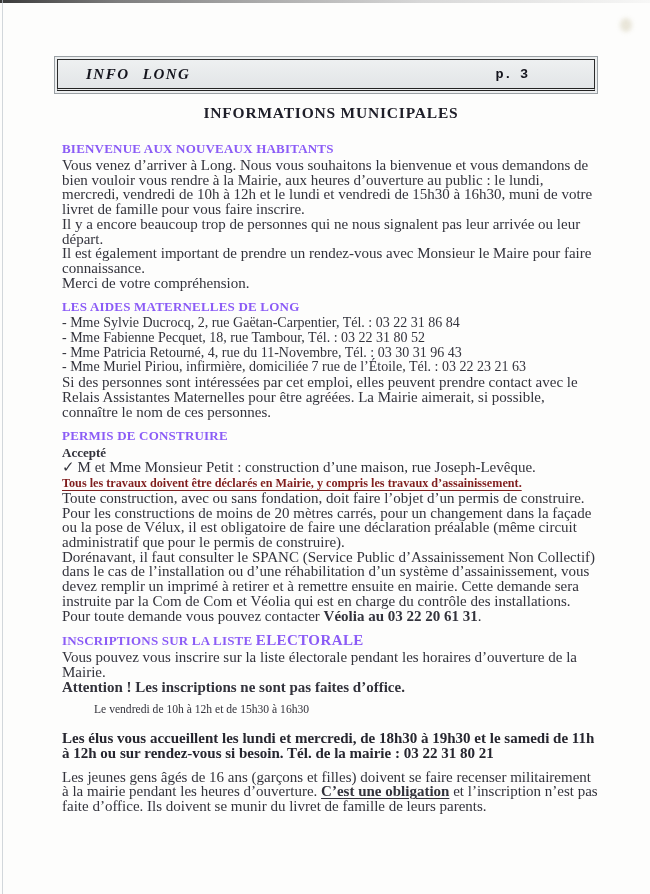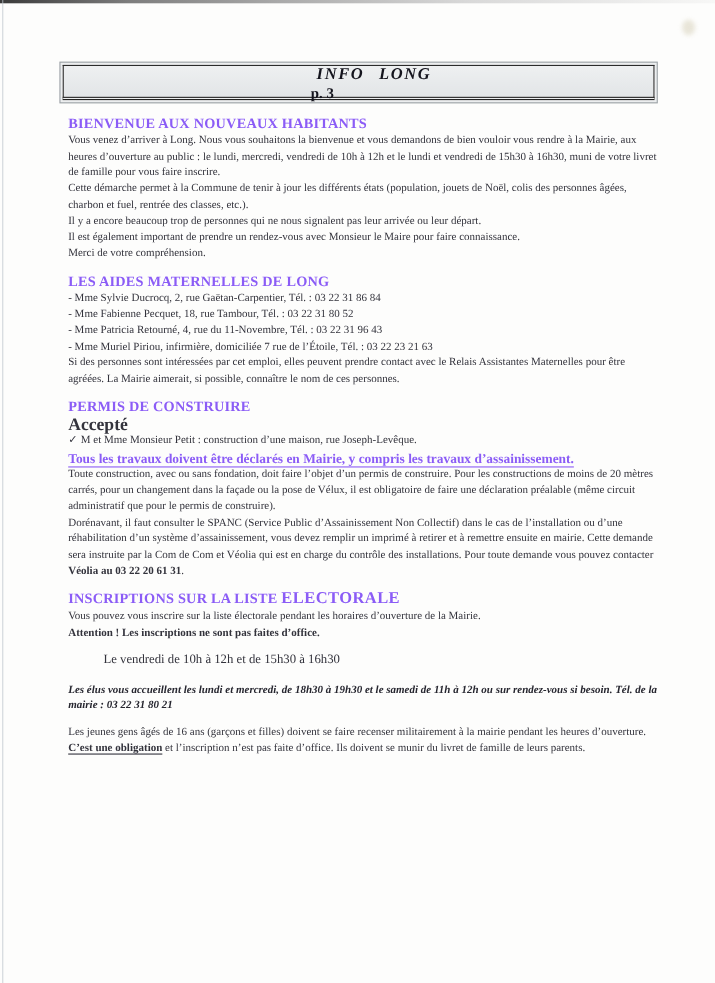--- a/index.html
+++ b/index.html
@@ -22,94 +22,94 @@
   .scan-smudge{
     position:absolute;top:18px;right:18px;width:12px;height:14px;
     background:#ded9c6;border-radius:50%;filter:blur(2px);opacity:.65;
   }
   .masthead{
     position:absolute;left:57px;top:59px;width:536px;height:28px;
     background:linear-gradient(#eef0f1,#e2e5e7);
     border:1px solid #2b2b2b;
     border-bottom:3px double #222;
     box-shadow:0 0 0 2px #eceeef,0 0 0 3px #9aa0a4;
-    display:flex;align-items:center;justify-content:space-between;flex-direction:column;
+    display:flex;align-items:center;justify-content:space-between;
   }
   .mast-title{
     font-weight:bold;font-style:italic;
     font-size:15px;letter-spacing:1.5px;word-spacing:8px;
     color:#14141d;padding-left:28px;
   }
   .mast-page{
-    font-weight:bold;font-size:13.5px;color:#14141d;padding-right:66px;
+    font-weight:bold;font-size:13.5px;color:#14141d;padding-right:66px;font-family:Liberation Mono, monospace;
   }
   .content{
     position:absolute;left:62px;top:104px;width:538px;
   }
   .doc-title{
     margin:0 0 19px 0;
     text-align:center;
     font-size:15.5px;font-weight:bold;letter-spacing:.8px;
     color:#1e1e28;
   }
   section{margin:0 0 9px 0;}
   h2{
     margin:0 0 1px 0;
     font-size:13px;font-weight:bold;letter-spacing:.2px;
     color:#8b5cf6;
   }
   h2 .small-caps{font-size:15px;letter-spacing:.4px;}
-  p{margin:0;font-size:10px;line-height:14.7px;}
+  p{margin:0;font-size:15px;line-height:14.7px;}
   .bold{font-weight:bold;}
   .bold-underline{
     font-weight:bold;
     text-decoration:underline;
     text-decoration-thickness:1.3px;
     text-underline-offset:2px;
   }
   .notice{
     font-size:12.2px;line-height:16px;font-weight:bold;
     text-decoration:underline;text-decoration-thickness:1.4px;text-underline-offset:2.5px;
-    color:#8b5cf6;
+    color:#7f1d1d;
   }
-  .accepted-label{font-weight:bold;font-size:16px;line-height:15px;}
-  .list-line{font-size:10px;line-height:14.7px;}
+  .accepted-label{font-weight:bold;font-size:13px;line-height:15px;}
+  .list-line{font-size:14px;line-height:14.7px;}
   .hours-line{font-size:11.6px;line-height:14.8px;padding-left:32px;}
-  .elus{margin-top:13px;font-weight:bold;color:#26262f;font-style:italic;}
+  .elus{margin-top:13px;font-weight:bold;color:#26262f;}
   .check-icon{display:inline-block;margin-right:3px;}
 </style>
 </head>
 <body>
 
 <div class="page">
   <div class="scan-top"></div>
   <div class="scan-left"></div>
   <div class="scan-smudge"></div>
 
   <div class="masthead">
     <span class="mast-title">INFO  LONG</span>
     <span class="mast-page">p. 3</span>
   </div>
 
   <div class="content">
+    <h1 class="doc-title">INFORMATIONS MUNICIPALES</h1>
 
     <section>
       <h2>BIENVENUE AUX NOUVEAUX HABITANTS</h2>
       <p>Vous venez d’arriver à Long. Nous vous souhaitons la bienvenue et vous demandons de bien vouloir vous rendre à la Mairie, aux heures d’ouverture au public : le lundi, mercredi, vendredi de 10h à 12h et le lundi et vendredi de 15h30 à 16h30, muni de votre livret de famille pour vous faire inscrire.</p>
-      <p>Cette démarche permet à la Commune de tenir à jour les différents états (population, jouets de Noël, colis des personnes âgées, charbon et fuel, rentrée des classes, etc.).</p>
       <p>Il y a encore beaucoup trop de personnes qui ne nous signalent pas leur arrivée ou leur départ.</p>
       <p>Il est également important de prendre un rendez-vous avec Monsieur le Maire pour faire connaissance.</p>
       <p>Merci de votre compréhension.</p>
     </section>
 
     <section>
       <h2>LES AIDES MATERNELLES DE LONG</h2>
       <div class="list-line">- Mme Sylvie Ducrocq, 2, rue Gaëtan-Carpentier, Tél. : 03 22 31 86 84</div>
       <div class="list-line">- Mme Fabienne Pecquet, 18, rue Tambour, Tél. : 03 22 31 80 52</div>
-      <div class="list-line">- Mme Patricia Retourné, 4, rue du 11-Novembre, Tél. : 03 22 31 96 43</div>
+      <div class="list-line">- Mme Patricia Retourné, 4, rue du 11-Novembre, Tél. : 03 30 31 96 43</div>
       <div class="list-line">- Mme Muriel Piriou, infirmière, domiciliée 7 rue de l’Étoile, Tél. : 03 22 23 21 63</div>
       <p>Si des personnes sont intéressées par cet emploi, elles peuvent prendre contact avec le Relais Assistantes Maternelles pour être agréées. La Mairie aimerait, si possible, connaître le nom de ces personnes.</p>
     </section>
 
     <section>
       <h2>PERMIS DE CONSTRUIRE</h2>
       <p class="accepted-label">Accepté</p>
       <p><span class="check-icon">✓</span><span>M et Mme Monsieur Petit : construction d’une maison, rue Joseph-Levêque.</span></p>
       <p class="notice">Tous les travaux doivent être déclarés en Mairie, y compris les travaux d’assainissement.</p>
       <p>Toute construction, avec ou sans fondation, doit faire l’objet d’un permis de construire. Pour les constructions de moins de 20 mètres carrés, pour un changement dans la façade ou la pose de Vélux, il est obligatoire de faire une déclaration préalable (même circuit administratif que pour le permis de construire).</p>

